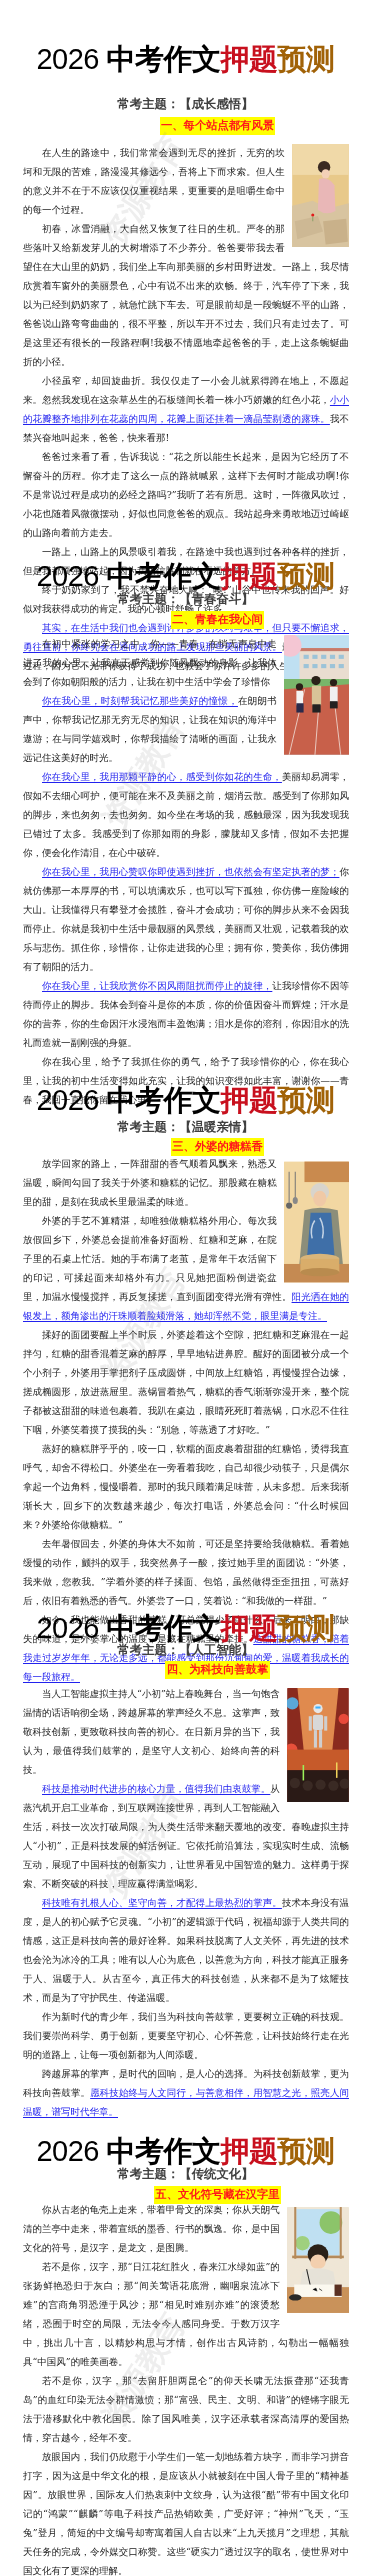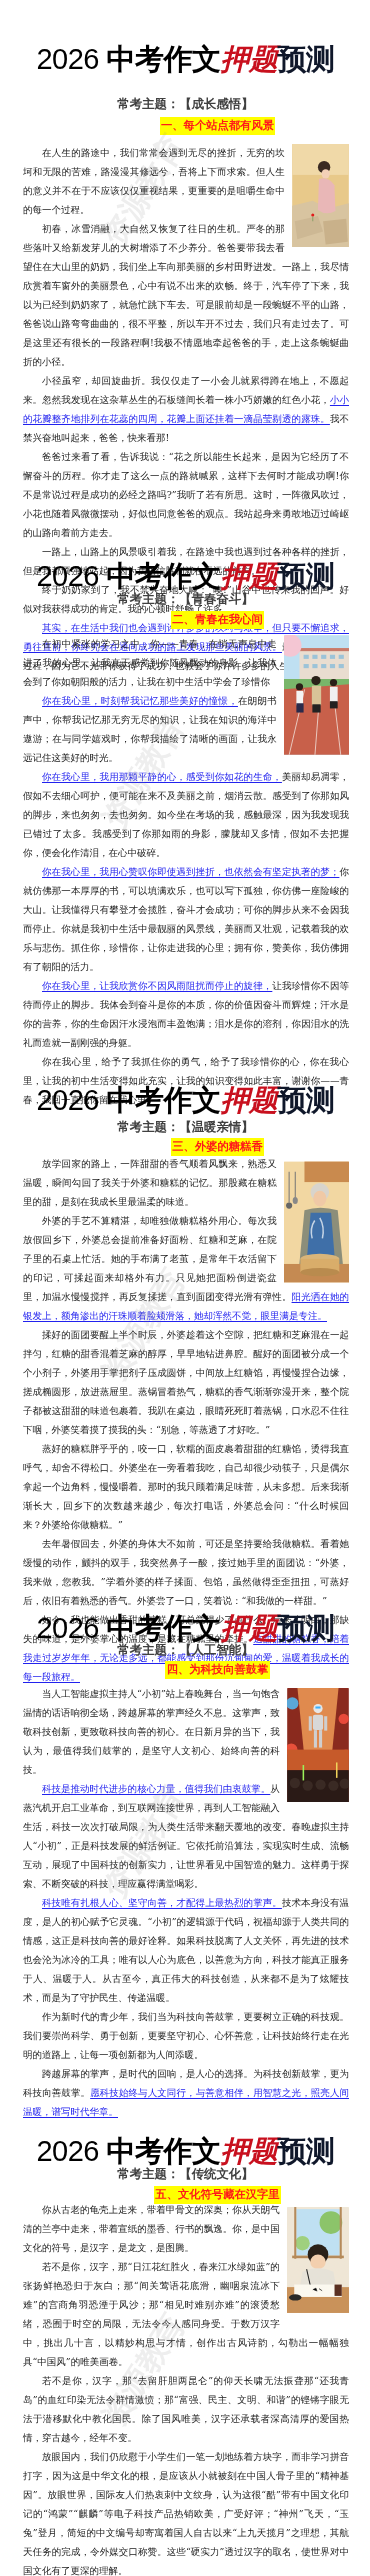--- a/index.html
+++ b/index.html
@@ -6,22 +6,22 @@
   body { width: 371px; position: relative; overflow-x: hidden; }
   .page { position: absolute; left: 0; width: 371px; }
   .title {
     position: absolute; left: 0; width: 371px; text-align: center;
     font-family: "Liberation Sans", "DejaVu Sans", sans-serif;
     font-weight: bold; font-size: 29px; line-height: 36px; letter-spacing: -0.5px;
     white-space: nowrap;
   }
   .title .t-year { font-weight: normal; color: #000; }
   .title .t-black { color: #000; }
-  .title .t-red { color: #c8101e; font-style: italic; }
-  .title .t-blue { color: #0f172a; }
+  .title .t-red { color: #c8101e; }
+  .title .t-blue { color: #a16207; }
   .theme {
     position: absolute; left: 0; width: 371px; text-align: center;
     font-family: "DejaVu Sans", sans-serif; font-weight: bold;
     font-size: 12.4px; line-height: 16.5px; color: #404040;
   }
   .heading-wrap { position: absolute; left: 0; width: 371px; text-align: center; margin-left: 32px; }
   .heading {
     display: inline-block; background: #ffff00; color: #ff1a1a;
     font-family: "DejaVu Sans", sans-serif; font-weight: bold;
     font-size: 11.3px; line-height: 17.5px; padding: 0 1.5px;

